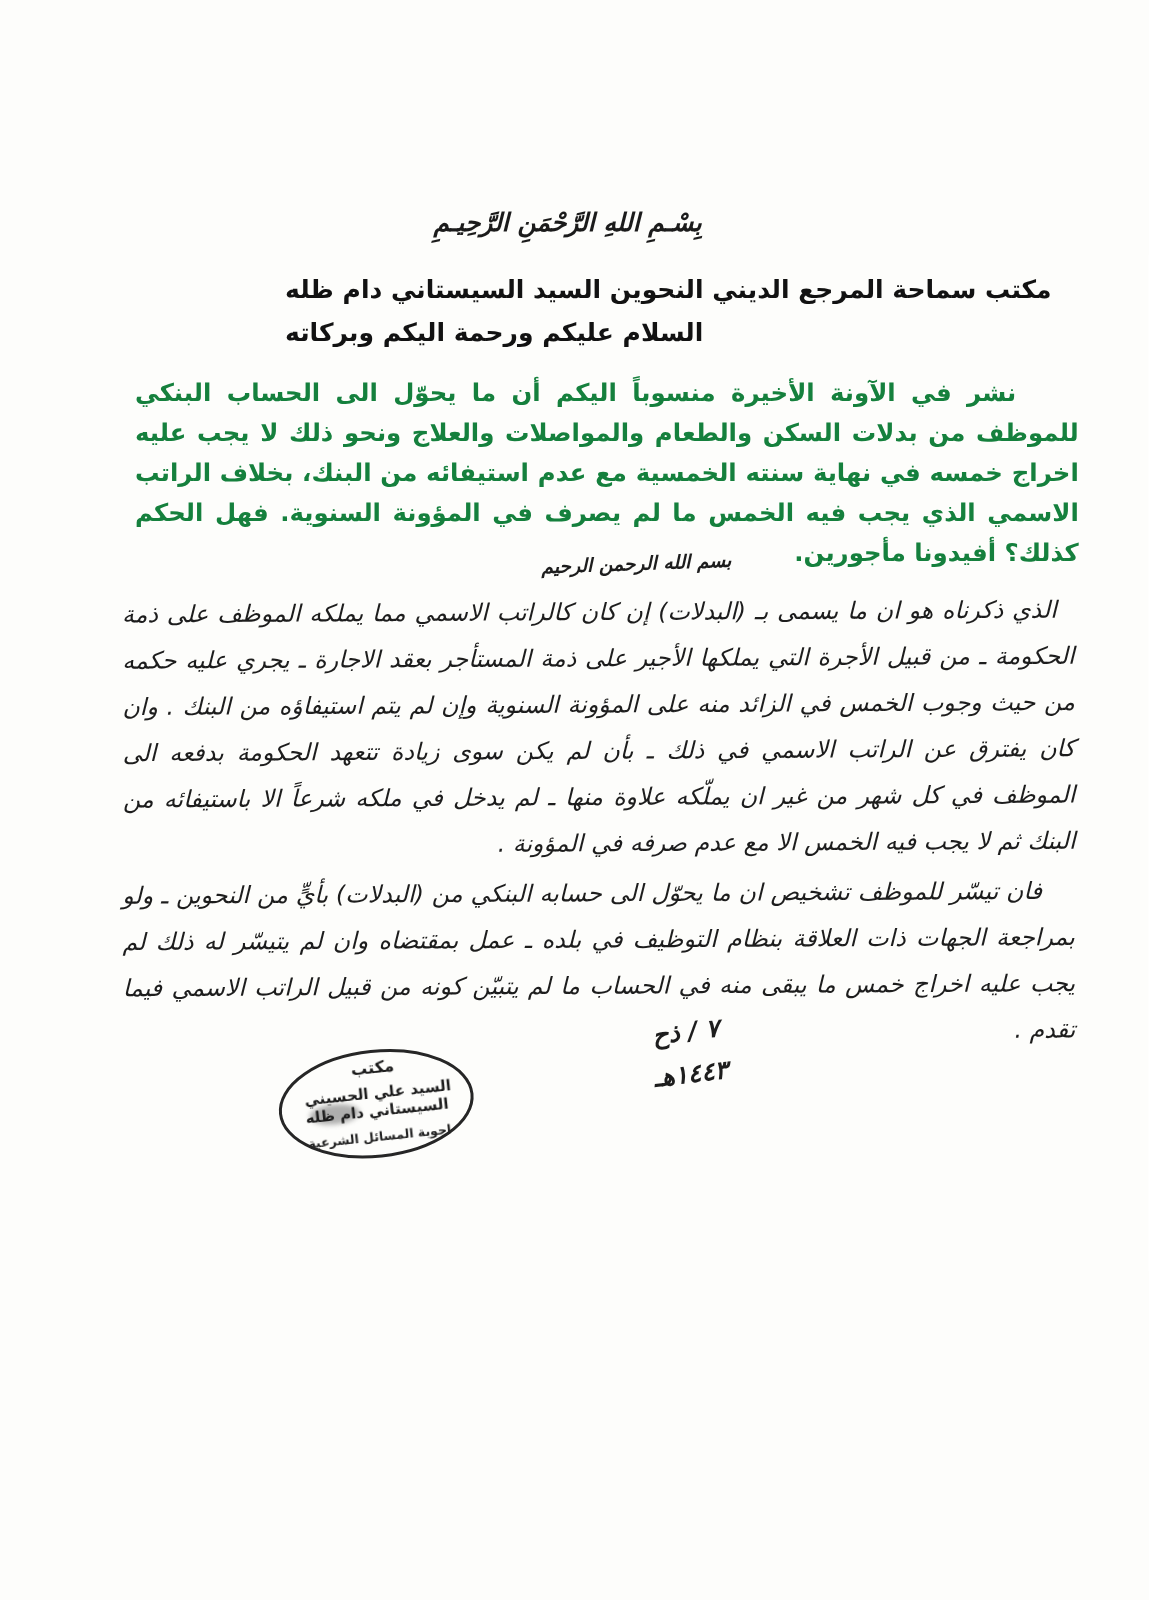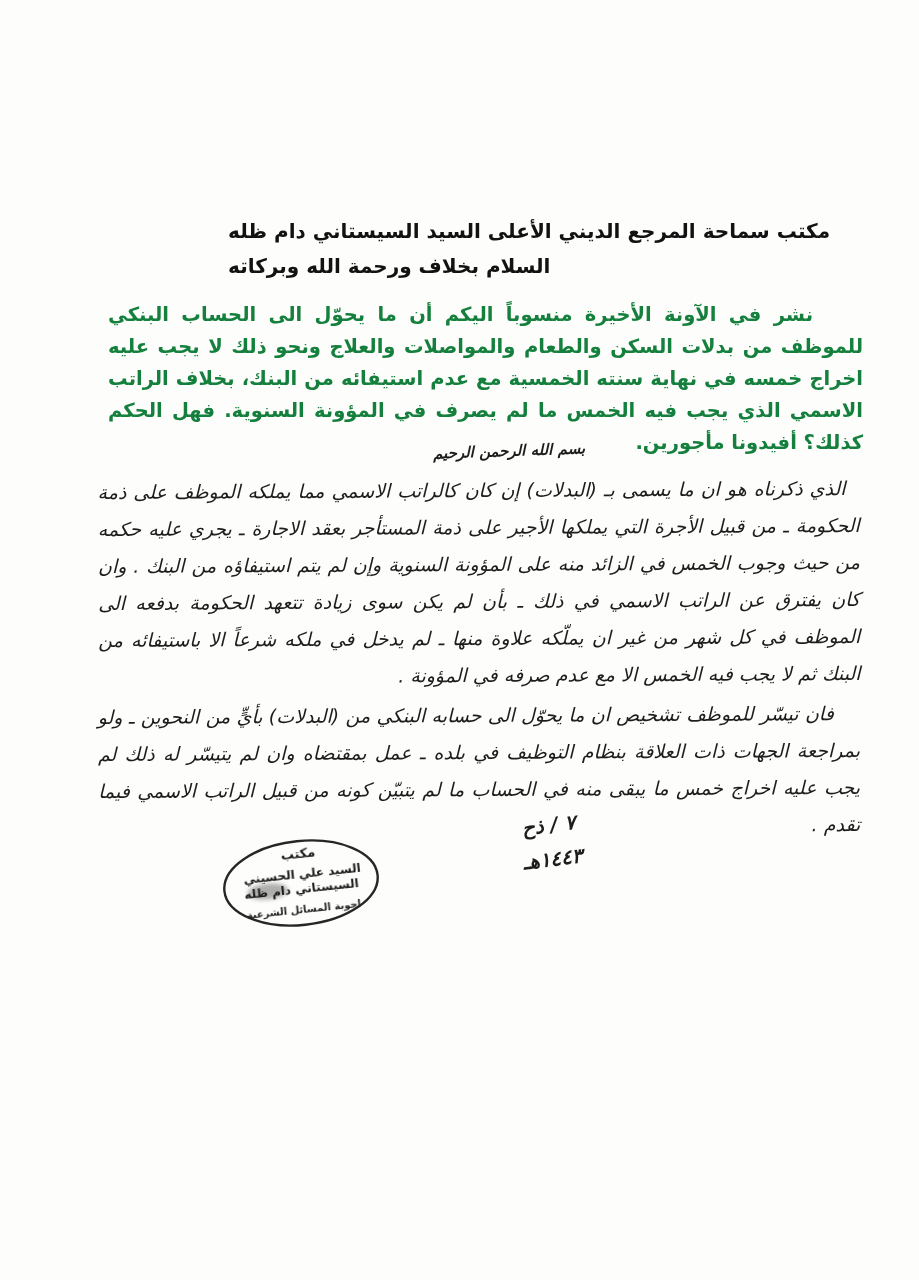--- a/index.html
+++ b/index.html
@@ -57,24 +57,25 @@
   }
   
   .stamp{position:absolute;left:219px;top:836px;width:164px;height:94px;}
   .stamp svg{display:block;}
 </style>
 </head>
 <body>
 
 <div class="sheet">
 
+  <div class="bismillah-cal">بِسْـمِ اللهِ الرَّحْمَنِ الرَّحِيـمِ</div>
 
   <div class="office-block">
-    <div class="office-line">مكتب سماحة المرجع الديني الأعلى السيد السيستاني دام ظله</div>
-    <div class="office-line salutation">السلام بخلاف ورحمة الله وبركاته</div>
+    <div class="office-line">مكتب سماحة المرجع الديني النحوين السيد السيستاني دام ظله</div>
+    <div class="office-line salutation">السلام عليكم ورحمة اليكم وبركاته</div>
   </div>
 
   <div class="question">نشر في الآونة الأخيرة منسوباً اليكم أن ما يحوّل الى الحساب البنكي للموظف من بدلات السكن والطعام والمواصلات والعلاج ونحو ذلك لا يجب عليه اخراج خمسه في نهاية سنته الخمسية مع عدم استيفائه من البنك، بخلاف الراتب الاسمي الذي يجب فيه الخمس ما لم يصرف في المؤونة السنوية. فهل الحكم كذلك؟ أفيدونا مأجورين.</div>
 
   <div class="answer-bismillah hand">بسم الله الرحمن الرحيم</div>
 
   <div class="answer-p1 hand">الذي ذكرناه هو ان ما يسمى بـ (البدلات) إن كان كالراتب الاسمي مما يملكه الموظف على ذمة الحكومة ـ من قبيل الأجرة التي يملكها الأجير على ذمة المستأجر بعقد الاجارة ـ يجري عليه حكمه من حيث وجوب الخمس في الزائد منه على المؤونة السنوية وإن لم يتم استيفاؤه من البنك . وان كان يفترق عن الراتب الاسمي في ذلك ـ بأن لم يكن سوى زيادة تتعهد الحكومة بدفعه الى الموظف في كل شهر من غير ان يملّكه علاوة منها ـ لم يدخل في ملكه شرعاً الا باستيفائه من البنك ثم لا يجب فيه الخمس الا مع عدم صرفه في المؤونة .</div>
 
   <div class="answer-p2 hand">فان تيسّر للموظف تشخيص ان ما يحوّل الى حسابه البنكي من (البدلات) بأيٍّ من النحوين ـ ولو بمراجعة الجهات ذات العلاقة بنظام التوظيف في بلده ـ عمل بمقتضاه وان لم يتيسّر له ذلك لم يجب عليه اخراج خمس ما يبقى منه في الحساب ما لم يتبيّن كونه من قبيل الراتب الاسمي فيما تقدم .</div>
 

